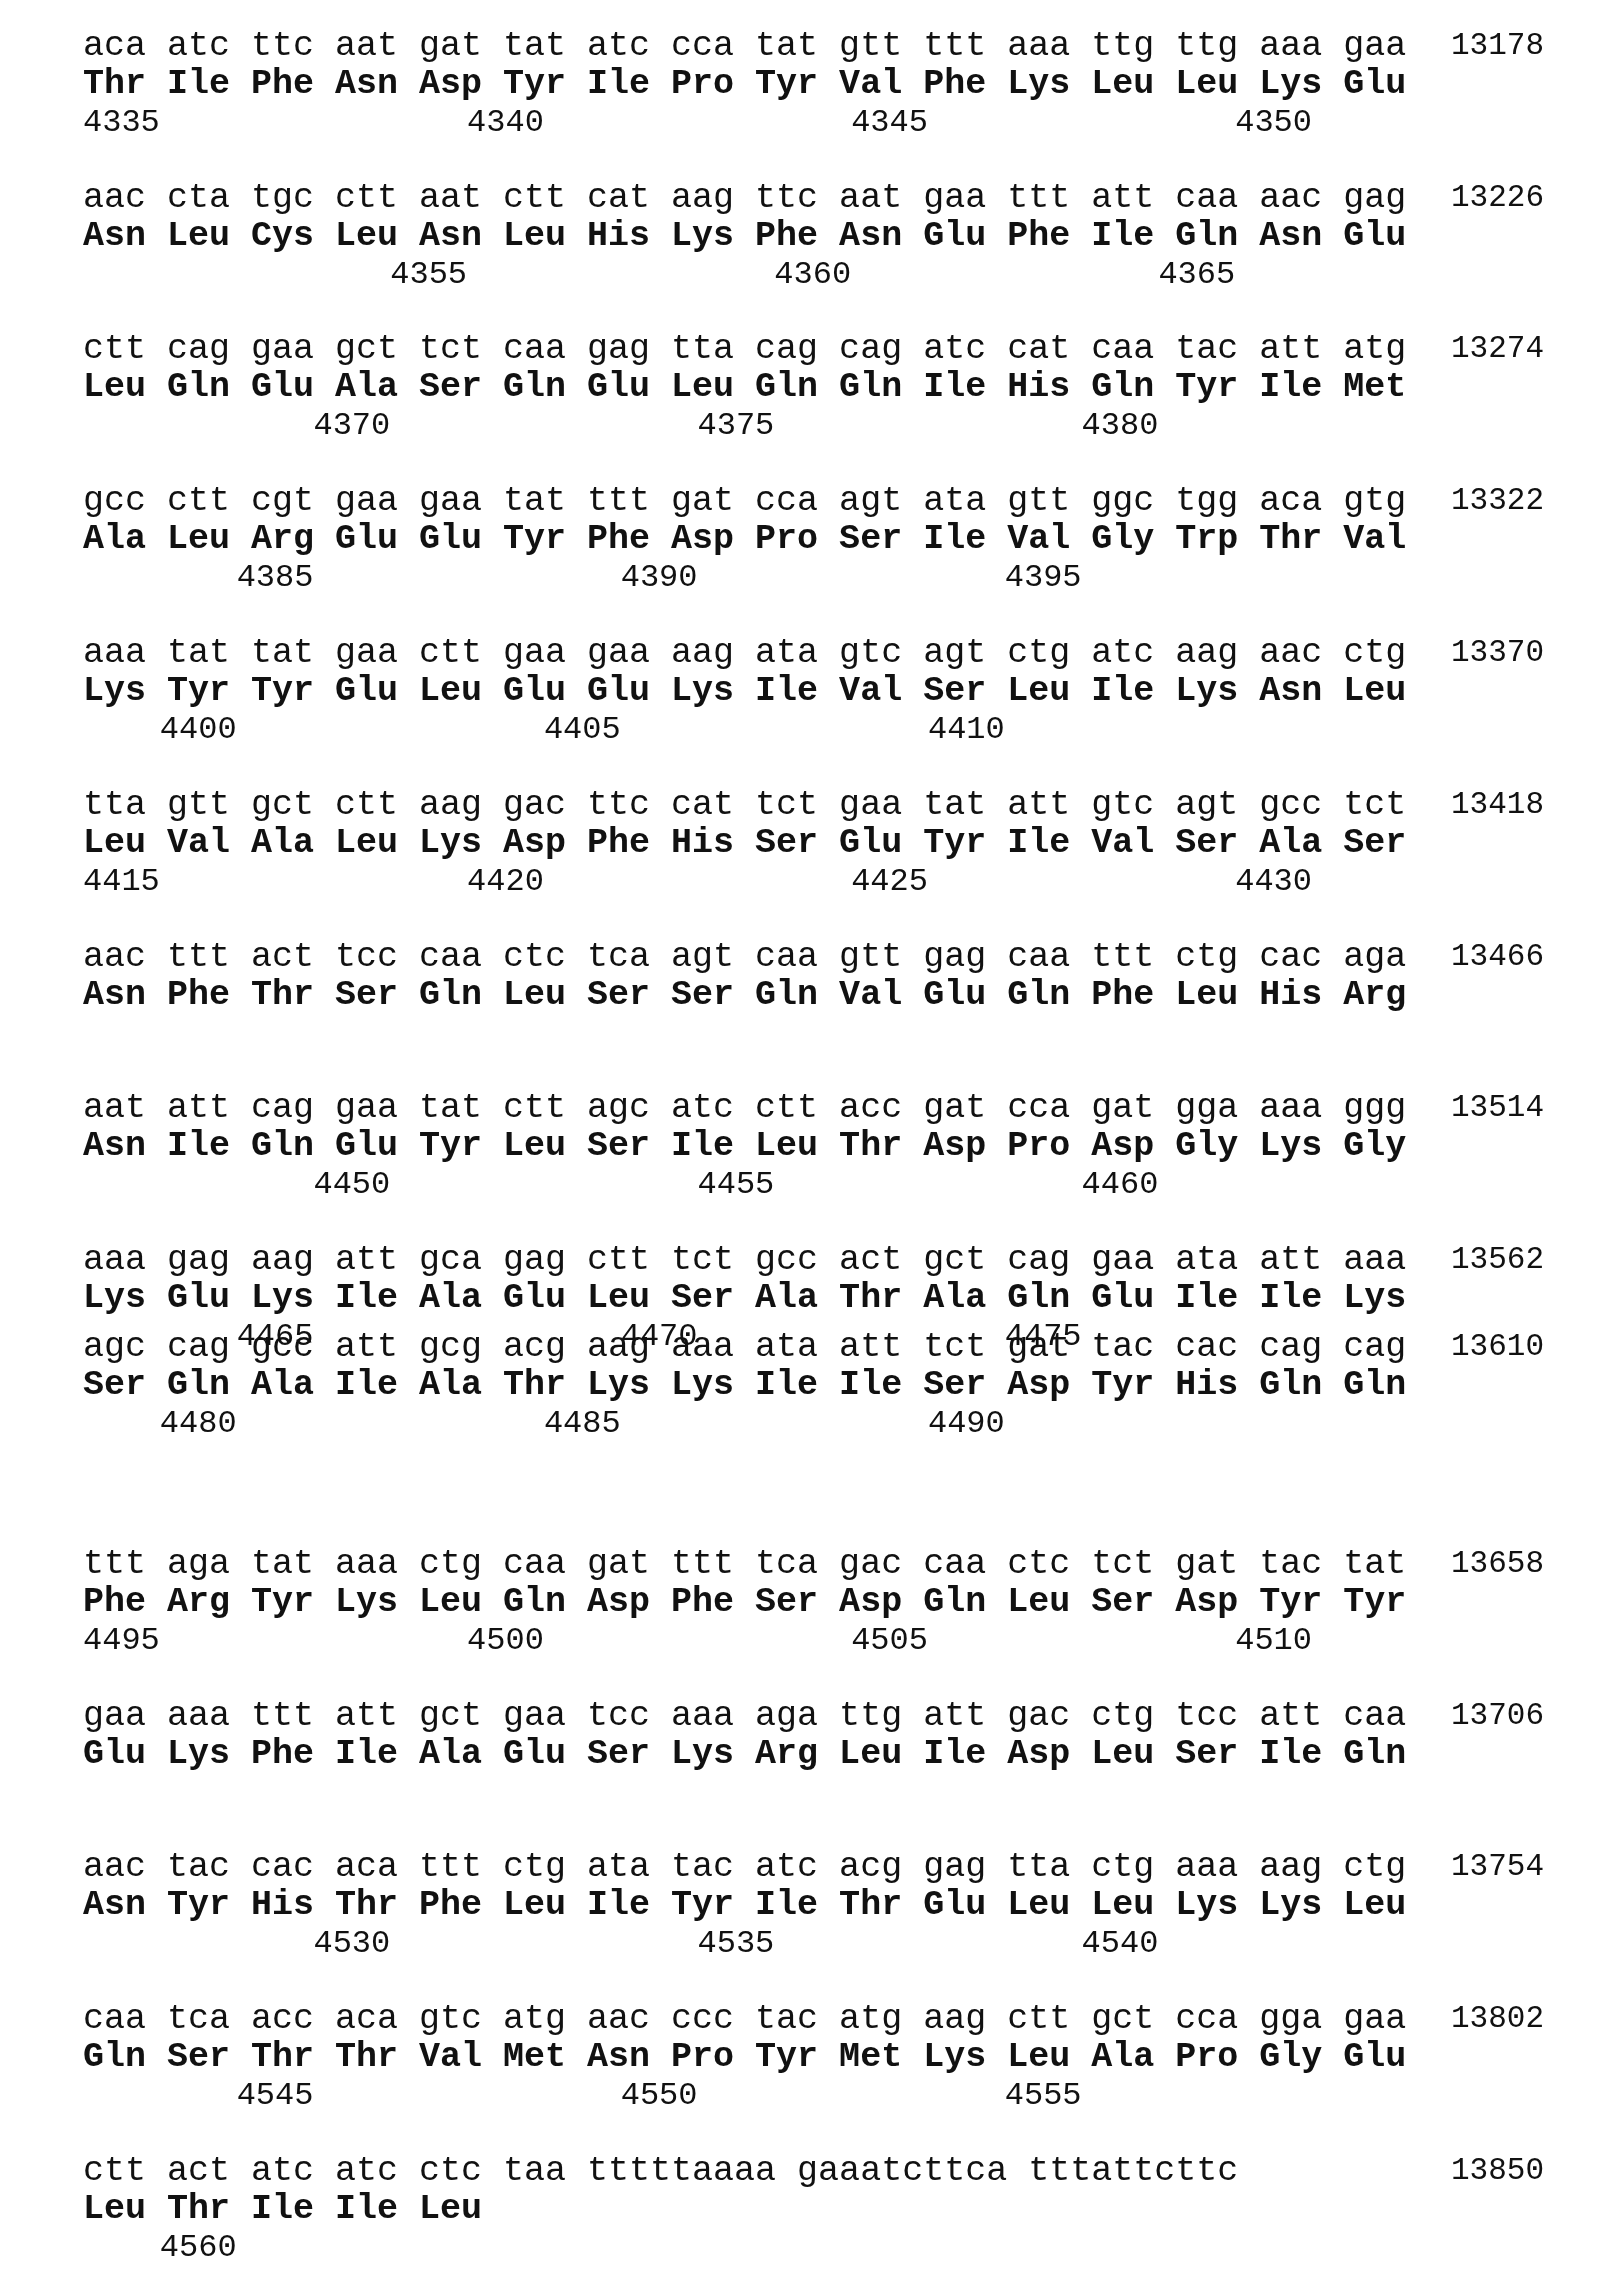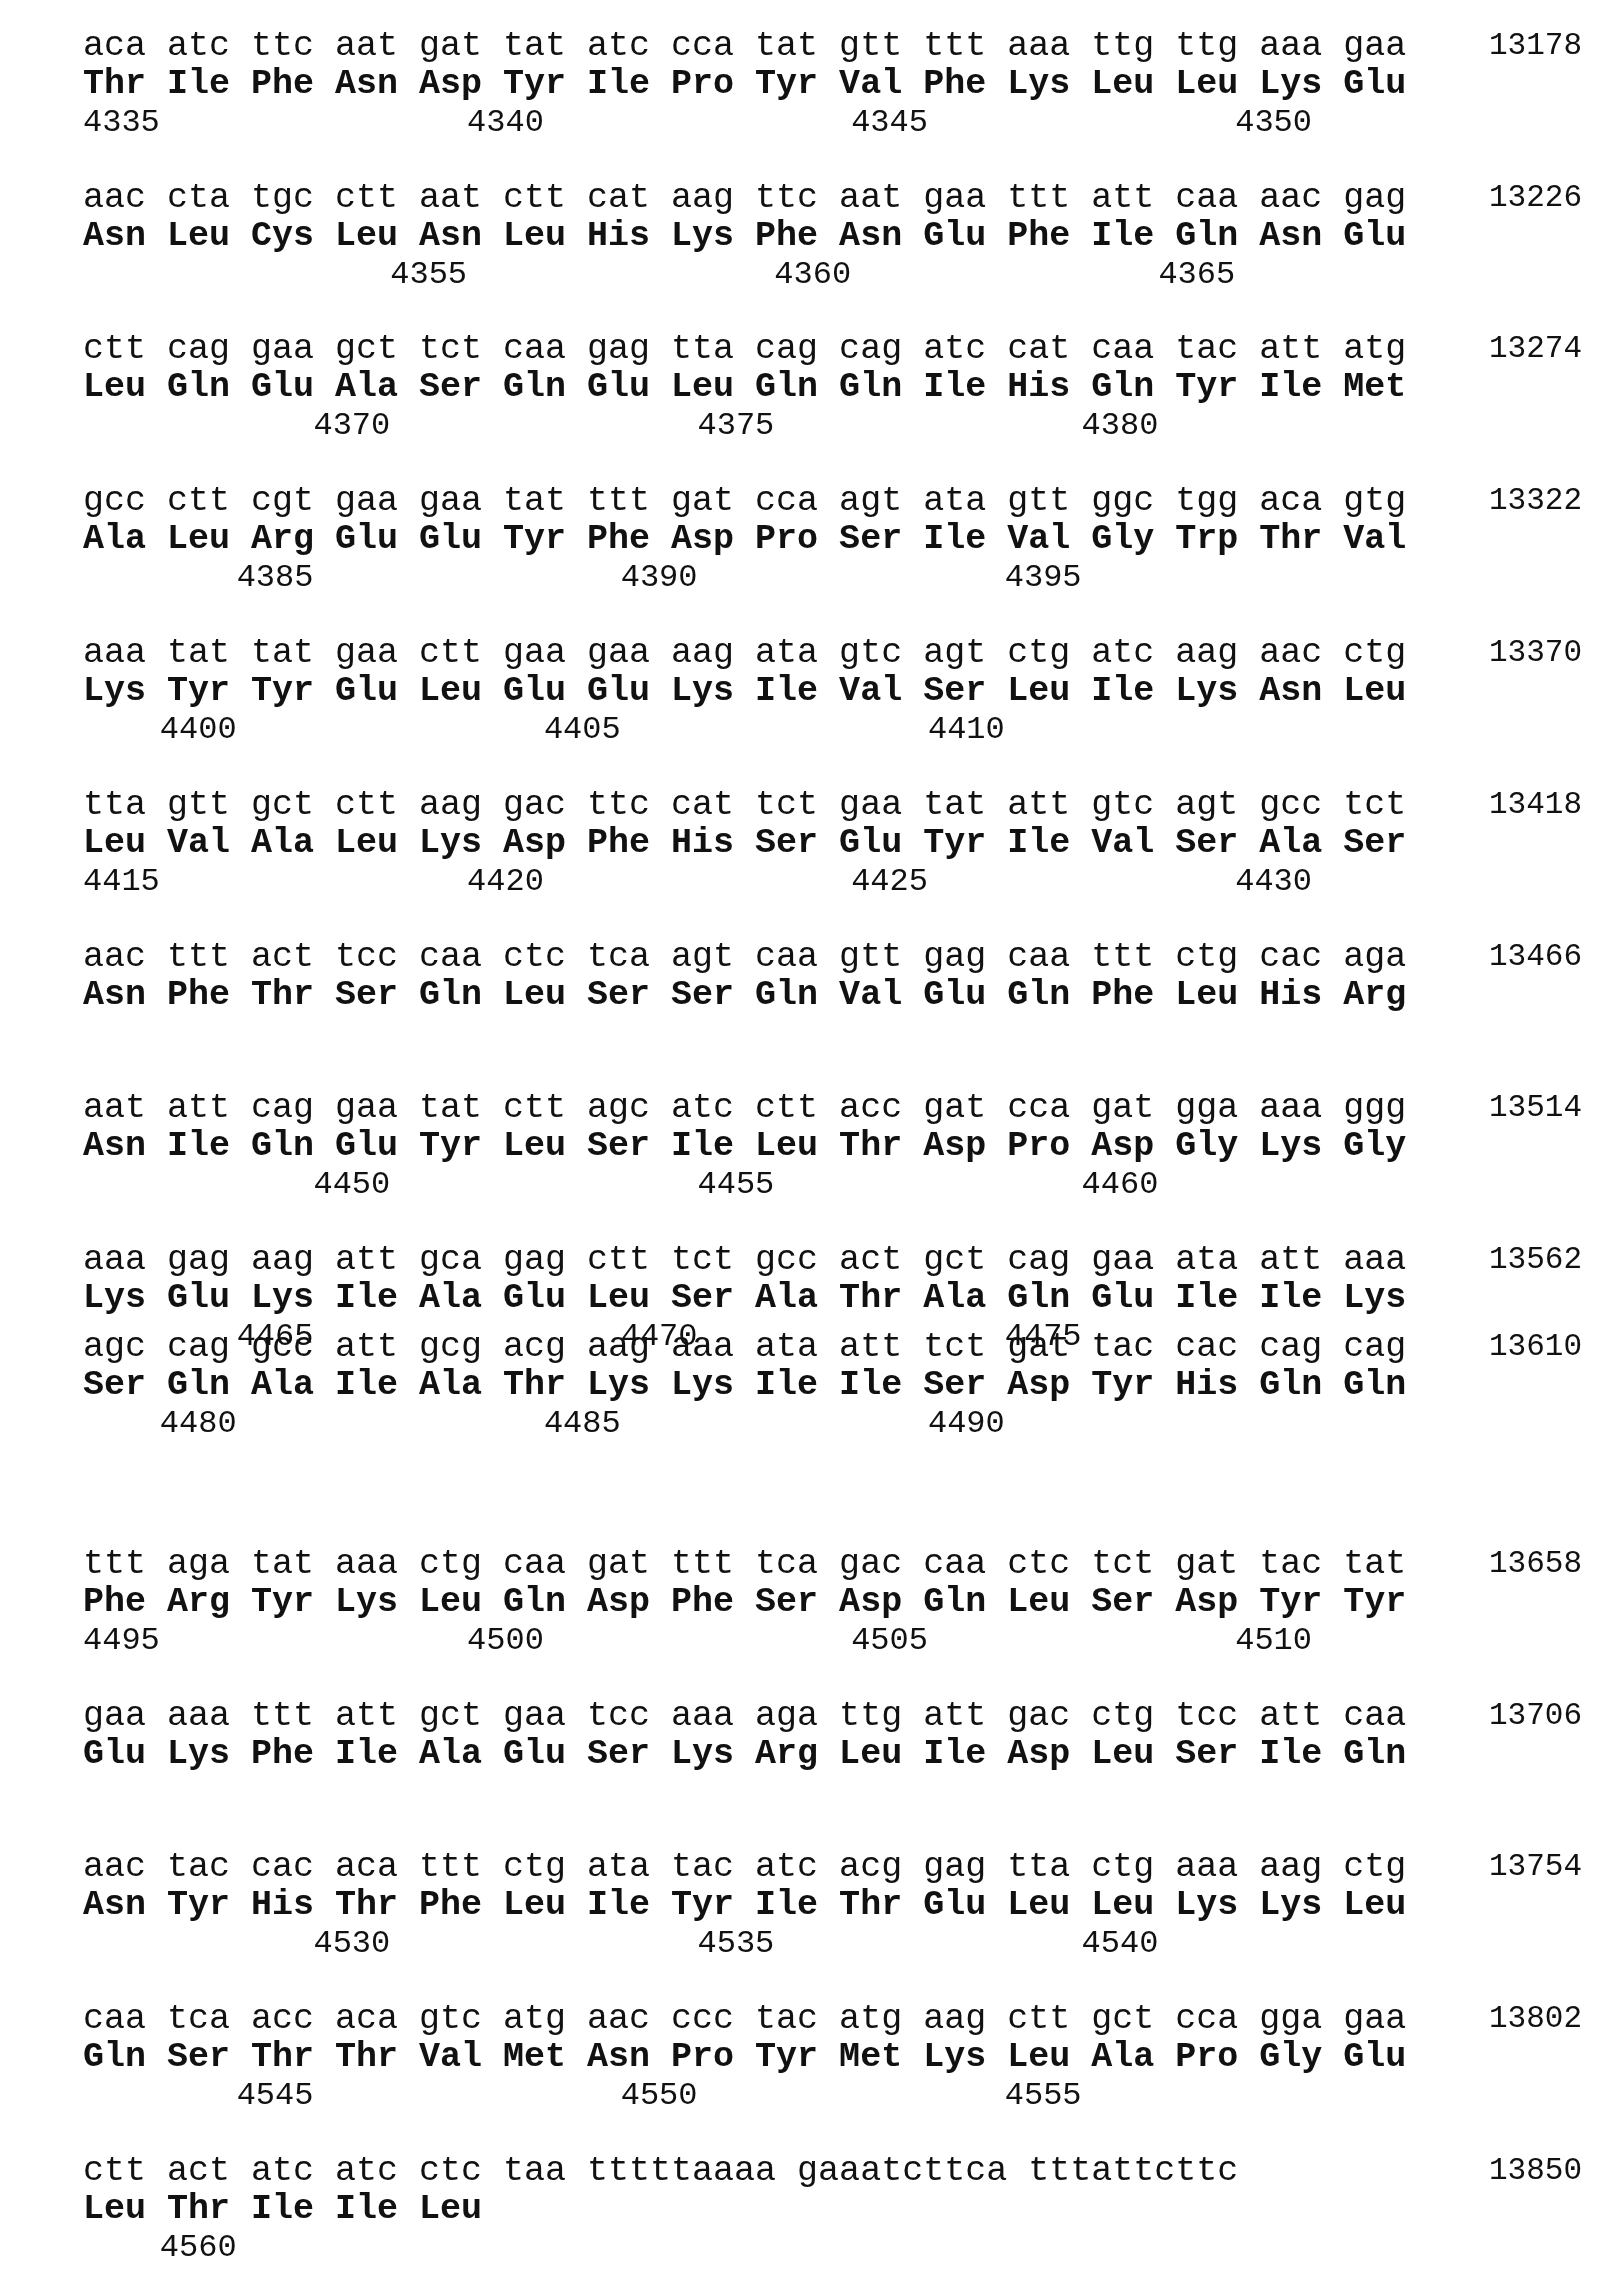--- a/index.html
+++ b/index.html
@@ -3,21 +3,21 @@
 <meta charset="utf-8">
 <style>
   html, body { margin: 0; padding: 0; background: #ffffff; }
   body { width: 1616px; height: 2295px; position: relative; overflow: hidden;
          font-family: "Liberation Mono", "DejaVu Sans Mono", monospace; color: #111; }
   .block { position: absolute; left: 83px; width: 1501px; height: 125px; }
   .line { position: absolute; left: 0; white-space: pre; font-size: 35px; line-height: 38px; }
   .codons { top: 0; }
   .aa { top: 38px; font-weight: bold; font-family: Liberation Mono, monospace; }
   .pos { top: 77px; font-size: 32px; text-align: center; }
-  .ntnum { position: absolute; top: 0; left: 1368px; font-size: 31px; line-height: 38px; white-space: pre; margin-left: 38px; }
+  .ntnum { position: absolute; top: 0; left: 1368px; font-size: 31px; line-height: 38px; white-space: pre; }
 </style>
 </head>
 <body>
 
 <div id="listing">
     <div class="block" style="top: 27px;">
       <div class="line codons">aca atc ttc aat gat tat atc cca tat gtt ttt aaa ttg ttg aaa gaa</div>
       <div class="line aa">Thr Ile Phe Asn Asp Tyr Ile Pro Tyr Val Phe Lys Leu Leu Lys Glu</div>
       <div class="line pos">4335                4340                4345                4350</div>
       <div class="ntnum">13178</div>

